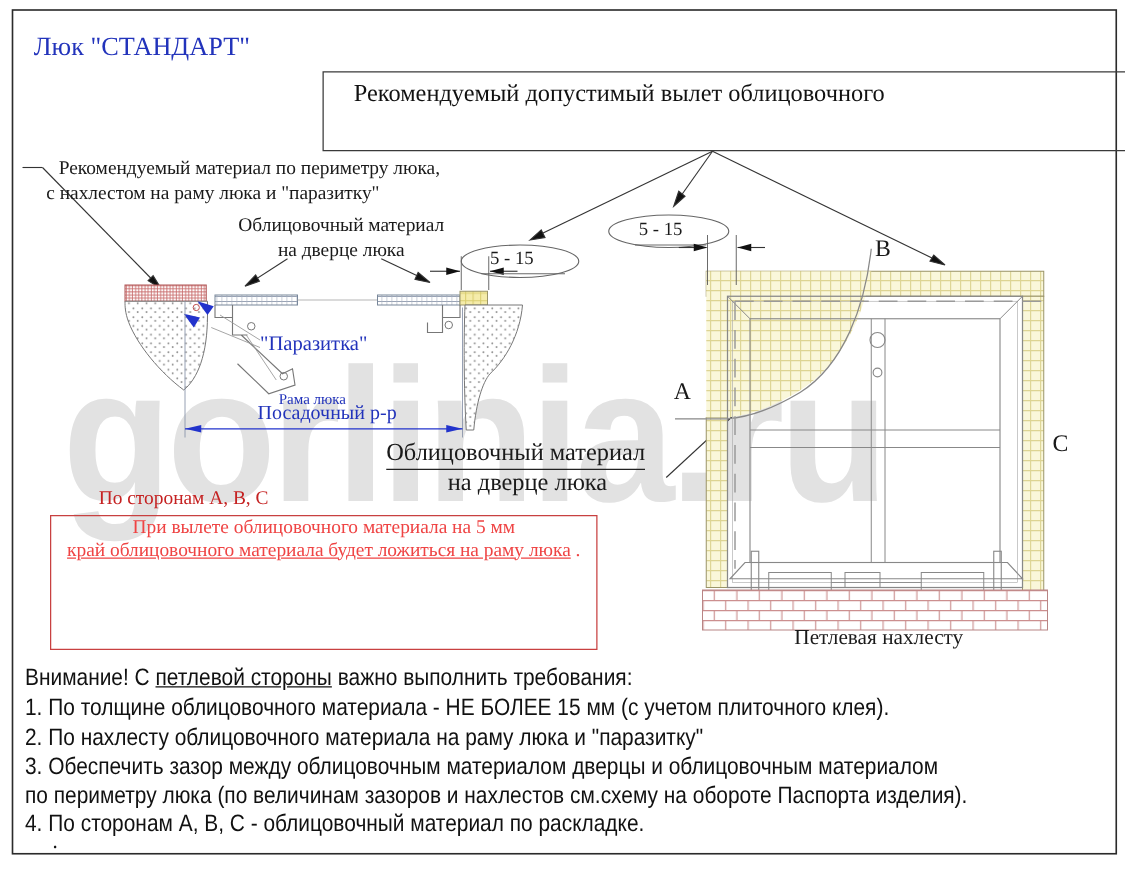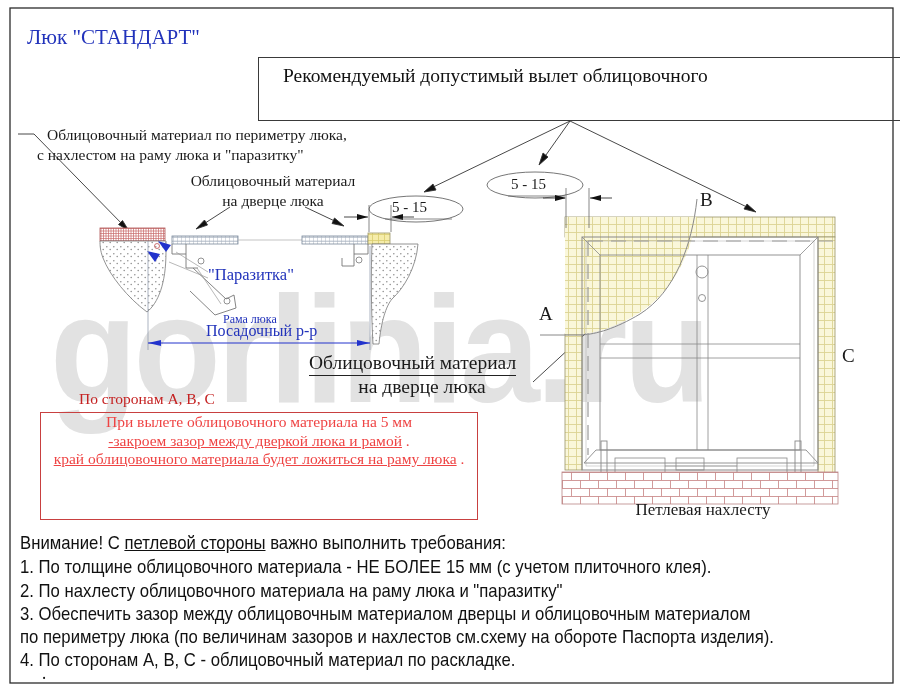--- a/index.html
+++ b/index.html
@@ -201,21 +201,21 @@
     <polygon points="590,198 601,195 601,201" fill="#111"></polygon>
   </g>
 </svg>
 
 <div class="t blue" id="title">Люк "СТАНДАРТ"</div>
 
 <div id="recbox">
   <div>Рекомендуемый допустимый вылет облицовочного</div>
 </div>
 
-<div class="t lbl" id="perim1">Облицовочный материал по периметру люка,</div>
+<div class="t lbl" id="perim1">Рекомендуемый материал по периметру люка,</div>
 <div class="t lbl" id="perim2">с нахлестом на раму люка и "паразитку"</div>
 
 <div class="t lbl center" id="doorsmall">
   <div>Облицовочный материал</div>
   <div>на дверце люка</div>
 </div>
 
 <div class="t blue" id="parazitka">"Паразитка"</div>
 <div class="t blue" id="rama">Рама люка</div>
 <div class="t blue" id="posad">Посадочный р-р</div>
@@ -227,21 +227,20 @@
 <div class="t" id="sideB">В</div>
 <div class="t" id="sideC">С</div>
 
 <div class="t" id="bigl1">Облицовочный материал</div>
 <div class="t center" id="bigl2">на дверце люка</div>
 
 <div class="t red lbl" id="redhead">По сторонам А, В, С</div>
 
 <div id="rednote">
   <div>При вылете облицовочного материала  на 5 мм</div>
-  <div><span class="ul">-закроем зазор между дверкой люка и рамой</span><span> .</span></div>
   <div><span class="ul">край облицовочного материала будет ложиться на раму люка</span><span> .</span></div>
 </div>
 
 <div class="t center" id="hinge">Петлевая нахлесту</div>
 
 <div class="notice-line" id="nl0"><span>Внимание! С </span><span class="ul">петлевой стороны</span><span> важно выполнить требования:</span></div>
 <div class="notice-line" id="nl1">1. По толщине облицовочного материала - НЕ БОЛЕЕ 15 мм (с учетом плиточного клея).</div>
 <div class="notice-line" id="nl2">2. По нахлесту облицовочного материала на раму люка и "паразитку"</div>
 <div class="notice-line" id="nl3">3. Обеспечить зазор между облицовочным материалом дверцы и облицовочным материалом</div>
 <div class="notice-line" id="nl4"> по периметру люка (по величинам зазоров и нахлестов см.схему на обороте Паспорта изделия).</div>

